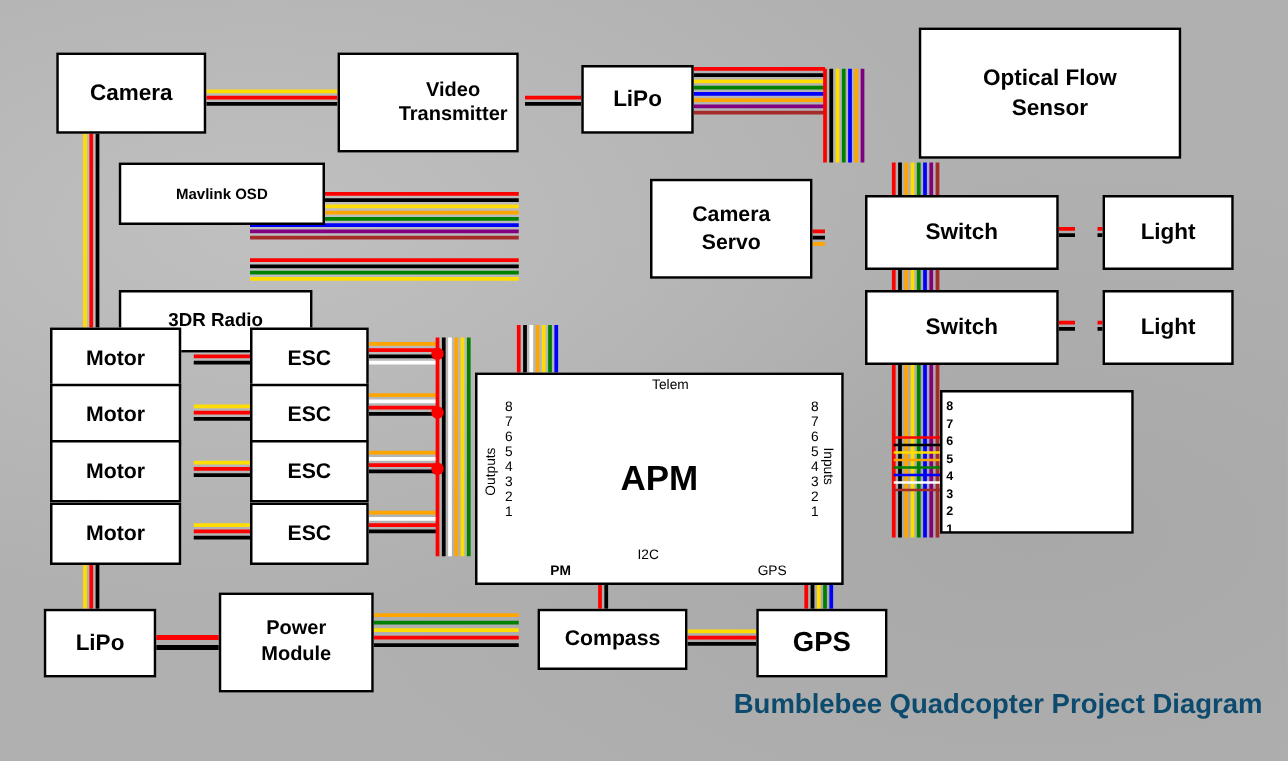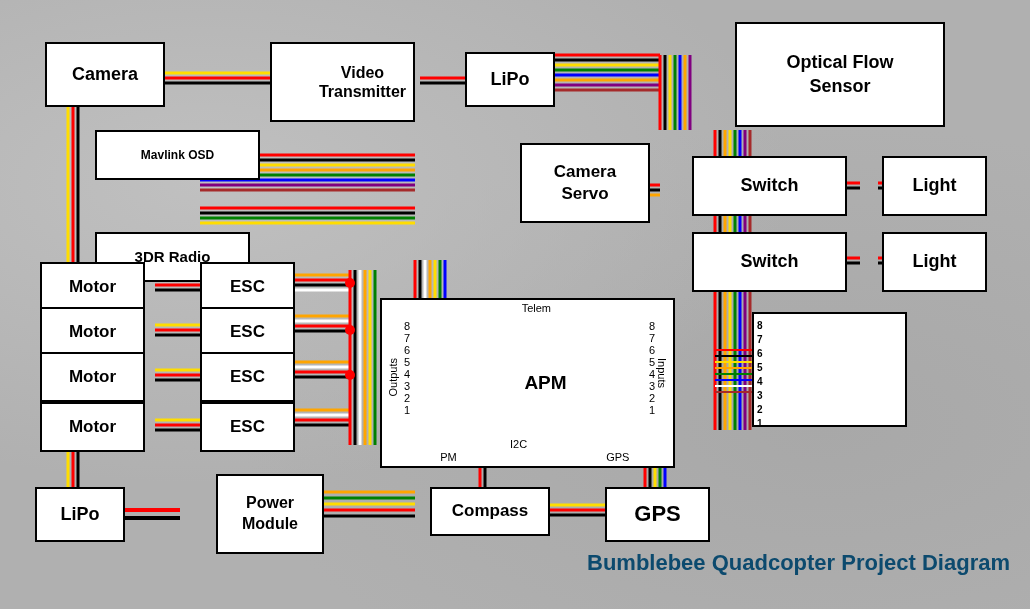--- a/index.html
+++ b/index.html
@@ -289,49 +289,49 @@
 <div class="component-box" style="left:40px; top:402px; width:105px; height:50px; font-size:17px;">
   <span>Motor</span>
 </div>
 
 <div class="component-box" style="left:200px; top:402px; width:95px; height:50px; font-size:17px;">
   <span>ESC</span>
 </div>
 
 <div style="position:absolute; left:380px; top:298px; width:295px; height:170px; background:white; border:2px solid black;">
 
-  <div style="position:absolute; left:50%; top:50%; transform:translate(-50%,-50%); font-size:19px; font-weight:bold;margin-left:18px;">
+  <div style="position:absolute; left:50%; top:50%; transform:translate(-50%,-50%); font-size:28px; font-weight:bold;">
     <span>APM</span>
   </div>
 
   <div class="apm-label" style="left:48%; top:2px;">Telem</div>
 
   <div class="apm-label" style="left:5px; top:35%; writing-mode:vertical-lr; transform:rotate(180deg);">Outputs</div>
 
   <div class="apm-label" style="right:5px; top:35%; writing-mode:vertical-lr;">Inputs</div>
 
   <div class="apm-label" style="left:22px; top:12%;">8<br>7<br>6<br>5<br>4<br>3<br>2<br>1</div>
 
   <div class="apm-label" style="right:18px; top:12%;">8<br>7<br>6<br>5<br>4<br>3<br>2<br>1</div>
 
-  <div class="apm-label" style="left:20%; bottom:3px;">PM</div>
+  <div class="apm-label" style="left:20%; bottom:3px;font-weight:bold;">PM</div>
   <div class="apm-label" style="left:44%; bottom:16px;margin-top:21px;">I2C</div>
   <div class="apm-label" style="right:15%; bottom:3px;">GPS</div>
 </div>
 
 <div class="component-box" style="left:752px; top:312px; width:155px; height:115px; font-size:17px;">
 
   <div style="position:absolute; left:3px; top:5px; font-size:10px; line-height:1.4;">8<br>7<br>6<br>5<br>4<br>3<br>2<br>1</div>
 </div>
 
 <div class="component-box" style="left:35px; top:487px; width:90px; height:55px; font-size:18px;">
   <span>LiPo</span>
 </div>
 
-<div class="component-box" style="left:175px; top:474px; width:108px; height:80px; font-size:16px;margin-left:41px;">
+<div class="component-box" style="left:175px; top:474px; width:124px; height:80px; font-size:16px;">
   <span style="text-align:center; line-height:1.3;">Power<br>Module</span>
 </div>
 
 <div class="component-box" style="left:430px; top:487px; width:120px; height:49px; font-size:17px;">
   <span>Compass</span>
 </div>
 
 <div class="component-box" style="left:605px; top:487px; width:105px; height:55px; font-size:22px;">
   <span>GPS</span>
 </div>

